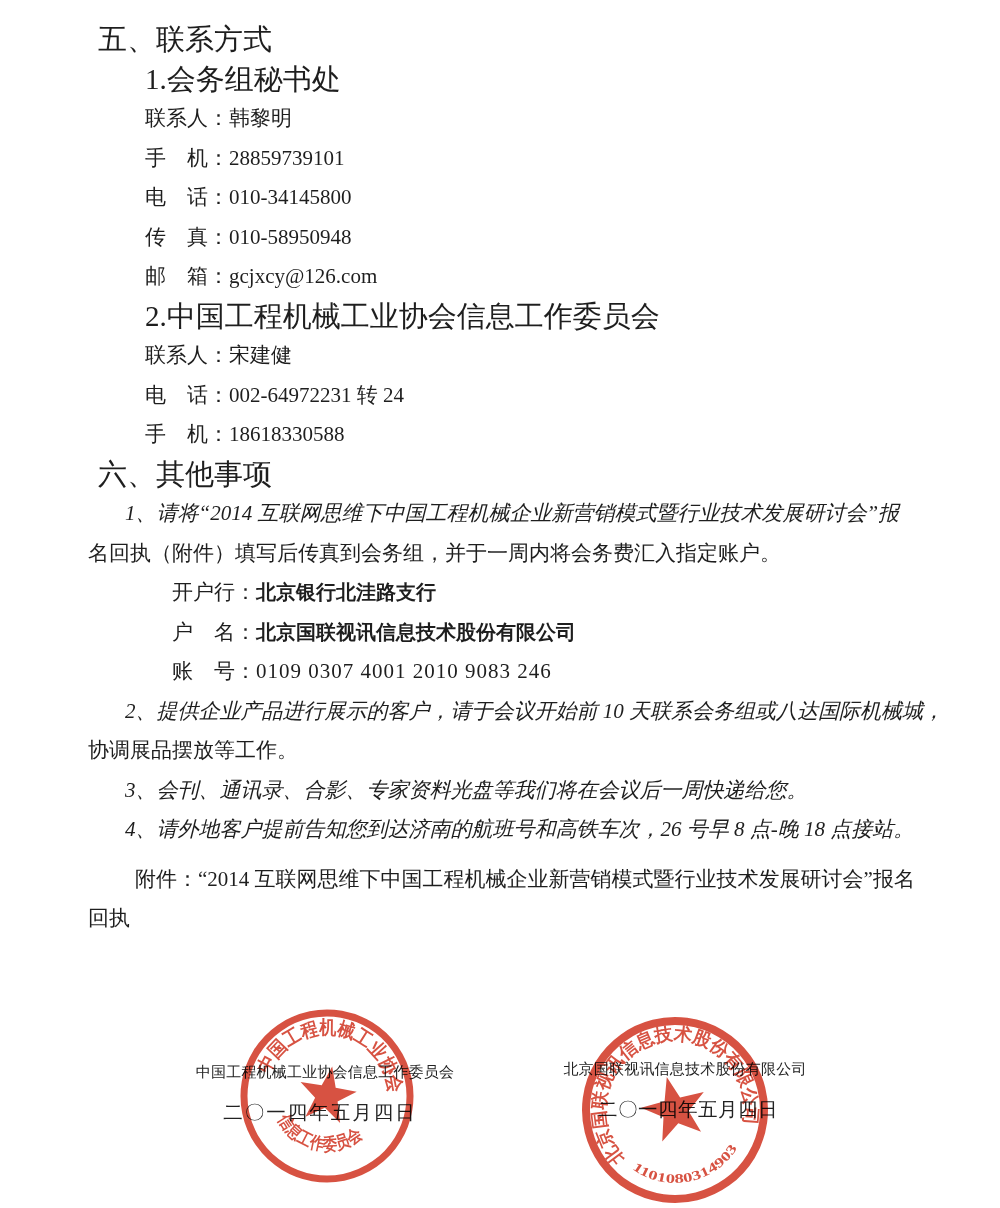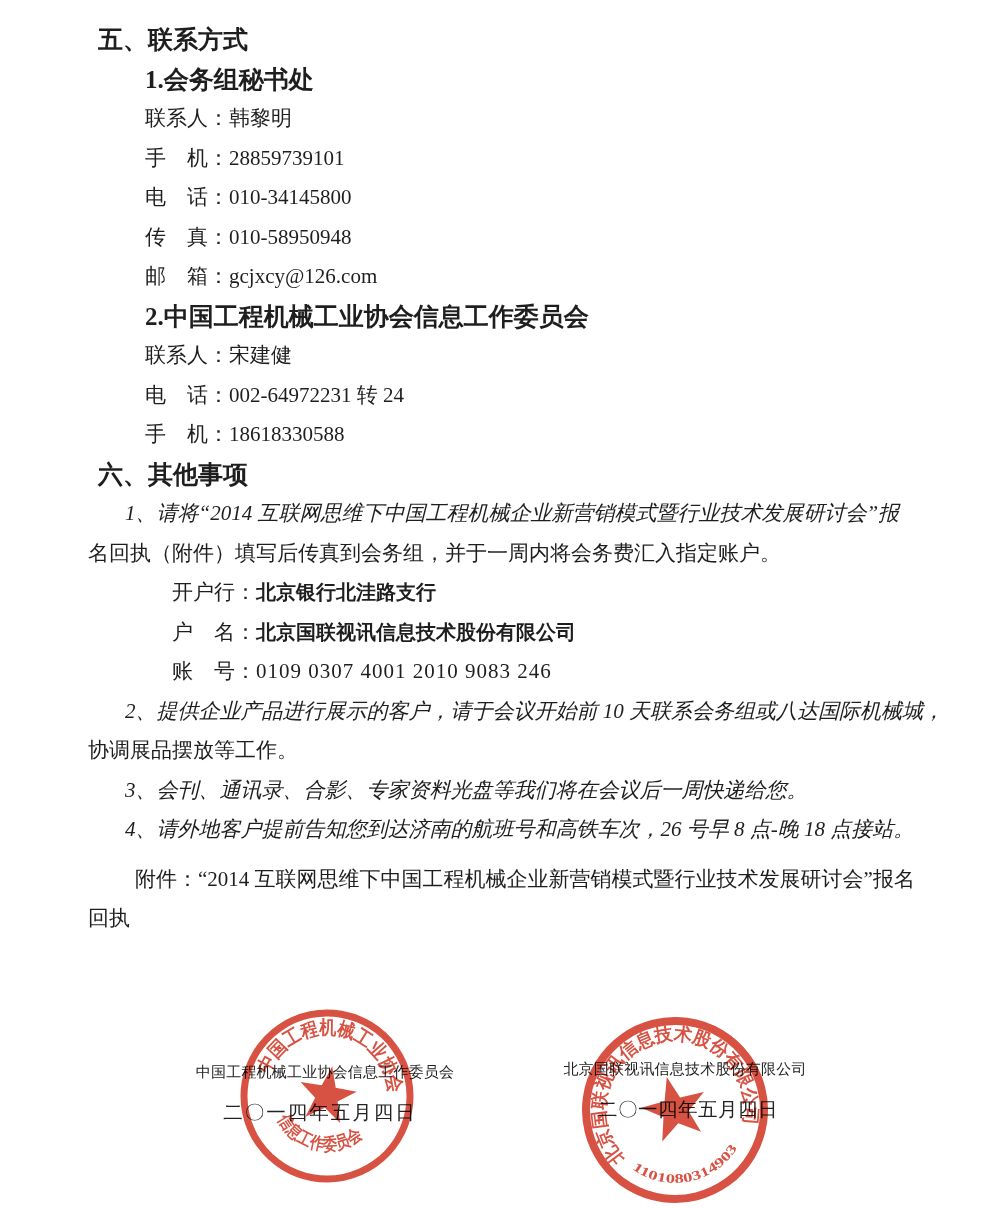--- a/index.html
+++ b/index.html
@@ -9,21 +9,21 @@
     background:#ffffff;
     font-family:"Liberation Serif","DejaVu Serif",serif;
     color:#1e1e1e;
     overflow:hidden;
   }
   .doc{
     position:absolute;left:88px;top:20px;width:820px;
     font-size:21px;line-height:39.5px;
   }
   .line{display:block;white-space:nowrap;}
-  .h{font-weight:bold;font-size:25px;}
+  .h{font-weight:normal;font-size:29px;}
   .ind-h{padding-left:10px;}
   .ind-sub{padding-left:57px;}
   .ind-para{padding-left:37px;font-style:italic;}
   .ind-bank{padding-left:84px;}
   .ind-att{padding-left:47px;}
   .gap-top{margin-top:10px;}
   .bank-label{font-weight:normal;}
   .bank-value{font-family:"Liberation Sans","DejaVu Sans",sans-serif;font-weight:bold;font-size:20px;}
   .bank-number{font-weight:normal;letter-spacing:1px;}
   .sig{position:absolute;text-align:center;color:#222;}

